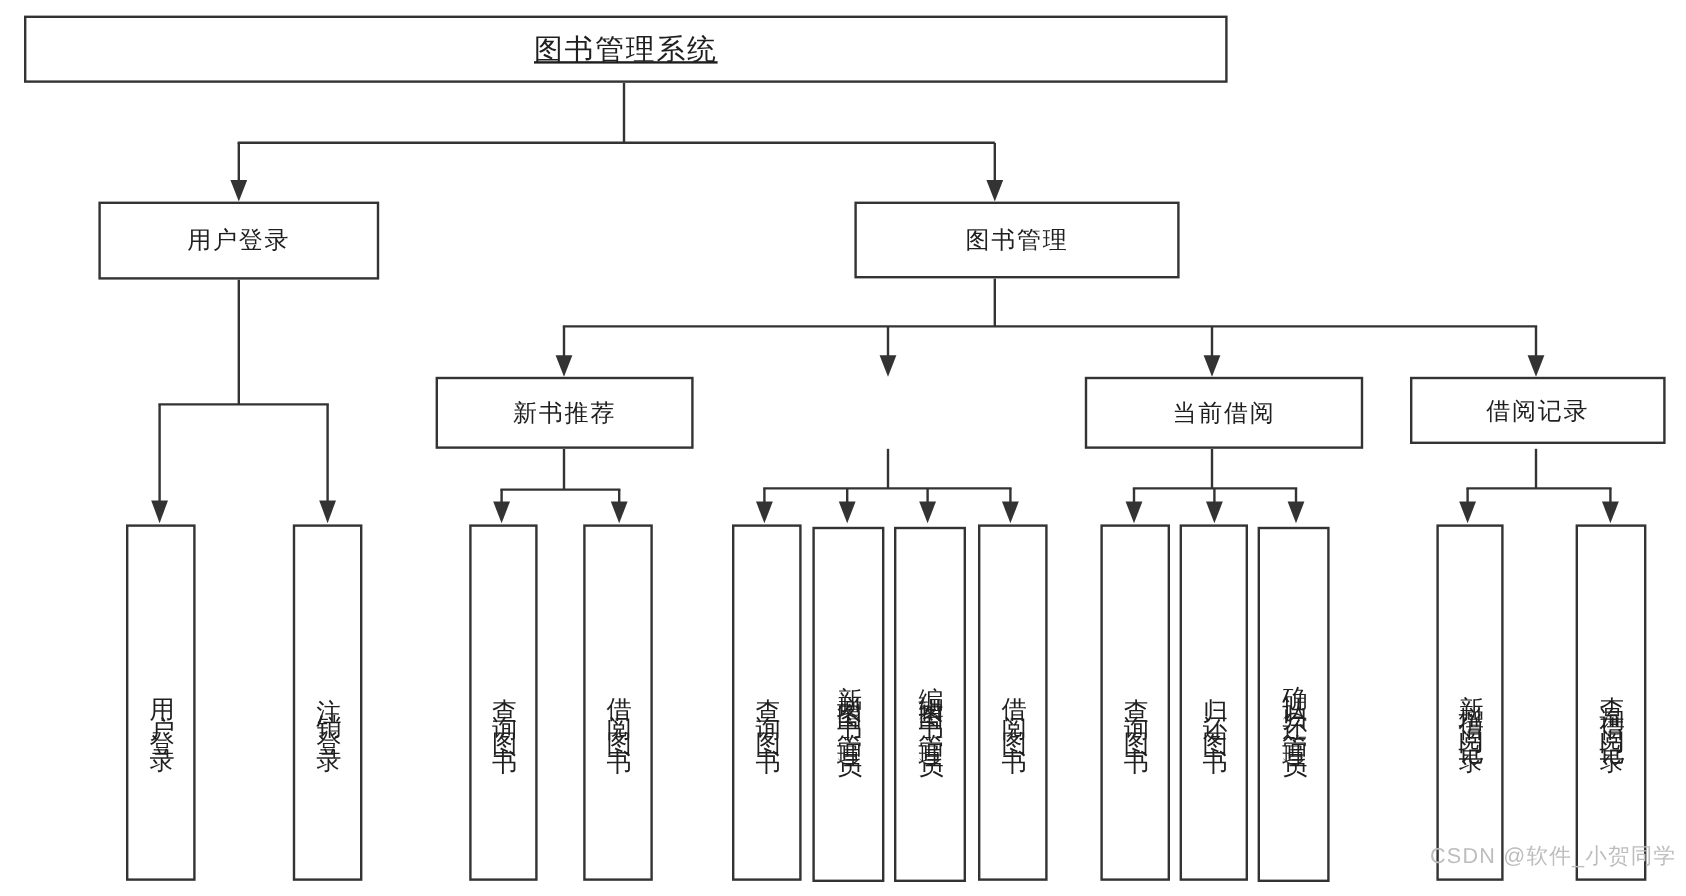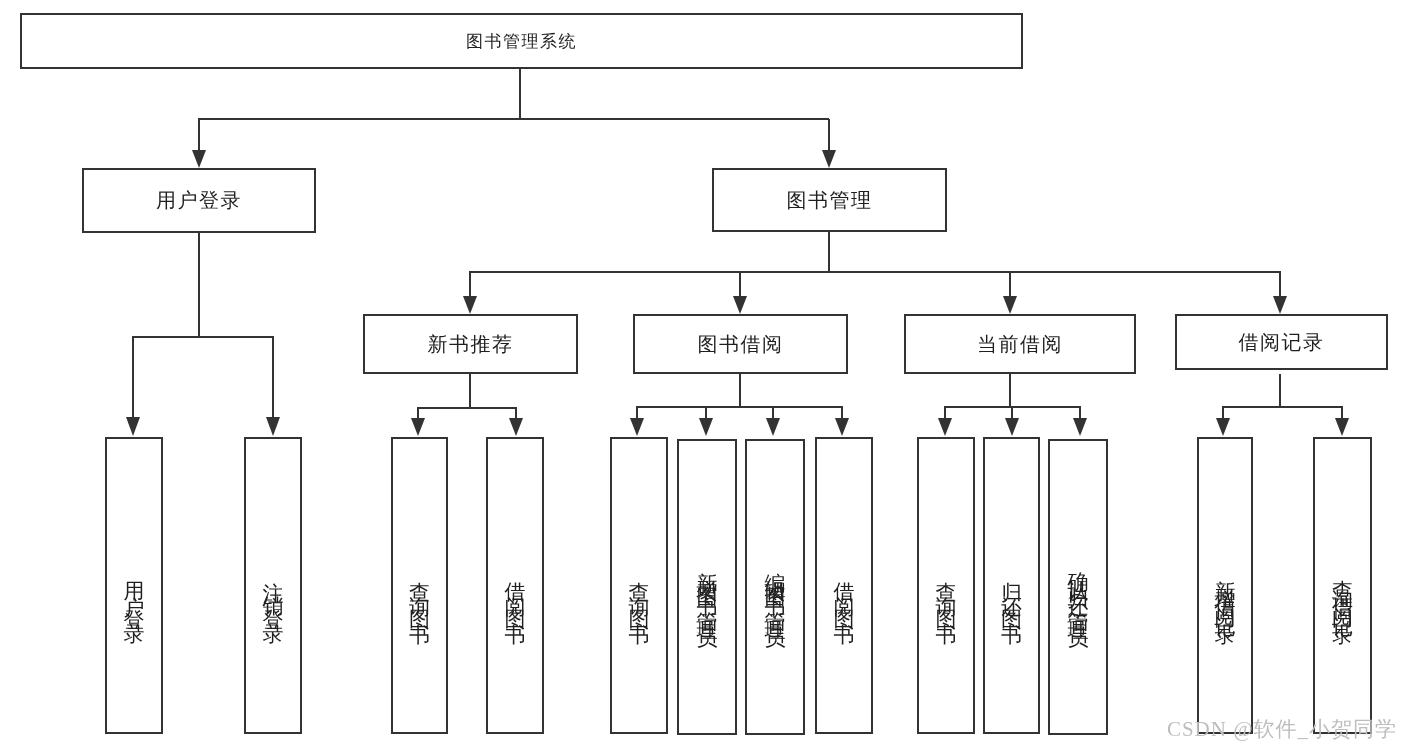--- a/index.html
+++ b/index.html
@@ -9,27 +9,26 @@
   .wires path{stroke:var(--line,#333333);stroke-width:2;fill:none;}
   .wires polygon{fill:var(--line,#333333);stroke:none;}
   .node{
     position:absolute;box-sizing:border-box;
     border:2px solid var(--line,#333333);
     background:var(--boxbg,#ffffff);
     color:var(--text,#1f1f1f);
     display:flex;align-items:center;justify-content:center;
   }
   .node.h{font-size:20px;letter-spacing:1.5px;white-space:nowrap;}
-  .node.root{font-size:17px;}
+  .node.root{font-size:24px;text-decoration:underline;}
   .node.leaf{writing-mode:vertical-rl;text-orientation:mixed;font-size:21px;}
   .watermark{
-    position:absolute;right:8px;bottom:4px;
-    font-size:21px;letter-spacing:1px;
+    position:absolute;right:8px;bottom:22px;
+    font-size:18px;letter-spacing:1px;
     color:var(--wm,#bdbdbd);
-    font-family:Liberation Serif, serif;
   }
 </style>
 </head>
 <body>
 
 <div class="stage">
 
   <svg class="wires" width="1405" height="747" viewBox="0 0 1405 747" aria-hidden="true">
 
     <path d="M520 69 V119"></path>
@@ -88,24 +87,23 @@
     <path d="M1222 407 H1343"></path>
     <path d="M1223 407 V419"></path>
       <polygon points="1216,418 1230,418 1223,436"></polygon>
     <path d="M1342 407 V419"></path>
       <polygon points="1335,418 1349,418 1342,436"></polygon>
   </svg>
 
   <div class="node h root" style="left:20px;top:13px;width:1003px;height:56px;">图书管理系统</div>
 
   <div class="node h" style="left:82px;top:168px;width:234px;height:65px;">用户登录</div>
-  <div class="node h" style="left:712px;top:168px;width:235px;height:64px;">图书管理</div>
+  <div class="node h" style="left:712px;top:168px;width:271px;height:64px;">图书管理</div>
 
   <div class="node h" style="left:363px;top:314px;width:215px;height:60px;">新书推荐</div>
-  <div class="node h" style="left:633px;top:314px;width:215px;height:60px;">图书借阅</div>
   <div class="node h" style="left:904px;top:314px;width:232px;height:60px;">当前借阅</div>
   <div class="node h" style="left:1175px;top:314px;width:213px;height:56px;">借阅记录</div>
 
   <div class="node leaf" style="left: 105px; top: 437px; width: 58px; height: 297px; letter-spacing: 14px; padding-top: 14px;">用户登录</div>
   <div class="node leaf" style="left: 244px; top: 437px; width: 58px; height: 297px; letter-spacing: 14px; padding-top: 14px;">注销登录</div>
 
   <div class="node leaf" style="left: 391px; top: 437px; width: 57px; height: 297px; letter-spacing: 14px; padding-top: 14px;">查询图书</div>
   <div class="node leaf" style="left: 486px; top: 437px; width: 58px; height: 297px; letter-spacing: 14px; padding-top: 14px;">借阅图书</div>
 
   <div class="node leaf" style="left: 610px; top: 437px; width: 58px; height: 297px; letter-spacing: 14px; padding-top: 14px;">查询图书</div>

